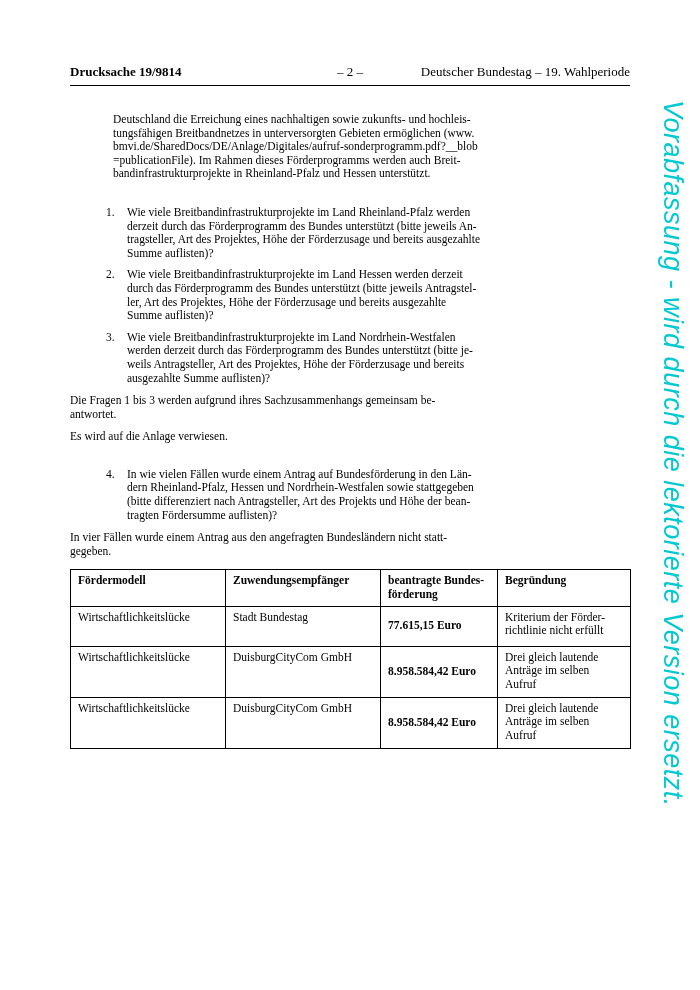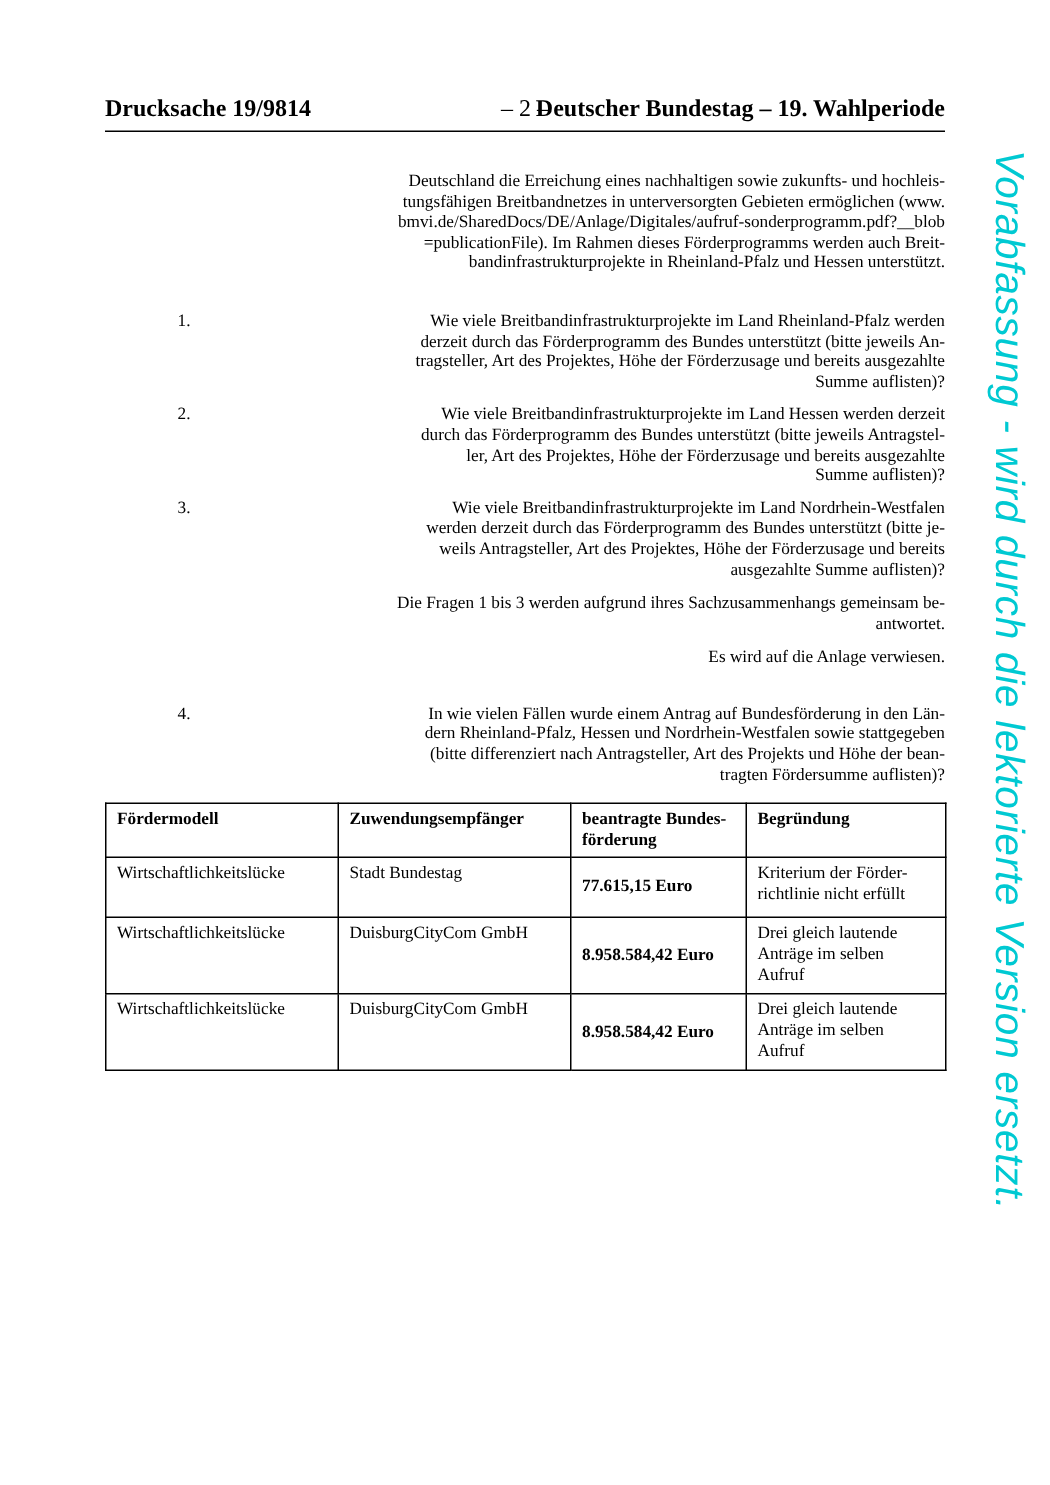--- a/index.html
+++ b/index.html
@@ -4,27 +4,27 @@
 <style>
   * { margin:0; padding:0; box-sizing:border-box; }
   html,body { background:#e8e8e8; }
   .page {
     position:relative; width:700px; height:990px; margin:0 auto;
     background:#ffffff; color:#000;
     font-family:"Liberation Serif", serif; overflow:hidden;
   }
   .content { position:absolute; left:70px; top:64px; width:560px; }
 
-  .header-row { position:relative; display:flex; justify-content:space-between; align-items:baseline; font-size:16px; }
+  .header-row { position:relative; display:flex; justify-content:space-between; align-items:baseline; font-size:13px; }
   .header-left { font-weight:bold; }
   .header-center { position:absolute; left:0; right:0; text-align:center; font-weight:normal; }
-  .header-right { font-weight:bold; }
+  .header-right { font-weight:normal; }
   .rule { border-top:1.5px solid #000; margin-top:5px; }
 
-  .body-text { font-size:11.5px; line-height:13.6px; white-space:pre-line;text-align:right; }
+  .body-text { font-size:11.5px; line-height:13.6px; white-space:pre-line; }
 
   .intro { margin:27px 0 0 43px; }
 
   .question { display:flex; margin-left:36px; }
   .q1 { margin-top:25px; }
   .q-gap { margin-top:8px; }
   .q4 { margin-top:24px; }
   .qnum { width:21px; flex:none; }
   .qtext { flex:1; }
 
@@ -108,20 +108,22 @@
 
     <div class="question q4">
       <span class="qnum body-text">4.</span>
       <span class="qtext body-text">In wie vielen Fällen wurde einem Antrag auf Bundesförderung in den Län-
 dern Rheinland-Pfalz, Hessen und Nordrhein-Westfalen sowie stattgegeben
 (bitte differenziert nach Antragsteller, Art des Projekts und Höhe der bean-
 tragten Fördersumme auflisten)?</span>
     </div>
 
 
+    <div class="body-text answer-full">In vier Fällen wurde einem Antrag aus den angefragten Bundesländern nicht statt-
+gegeben.</div>
 
     <table>
       <colgroup>
         <col style="width:155px">
           <col style="width:155px">
           <col style="width:117px">
           <col style="width:133px">
       </colgroup>
       <thead>
         <tr>

